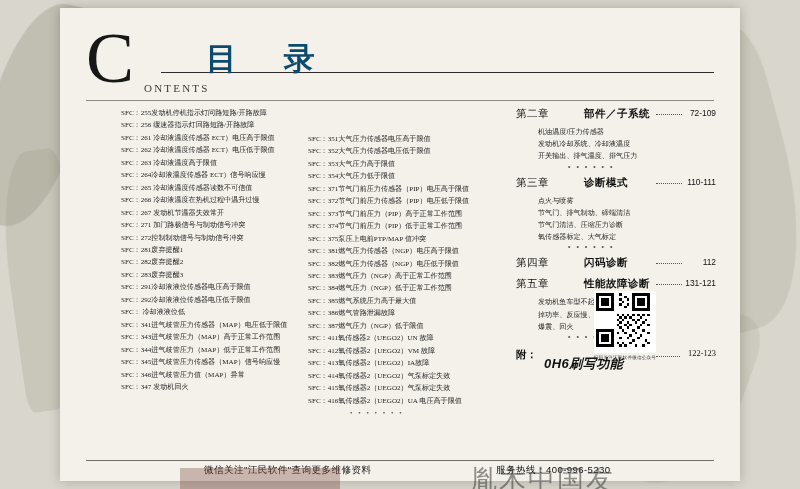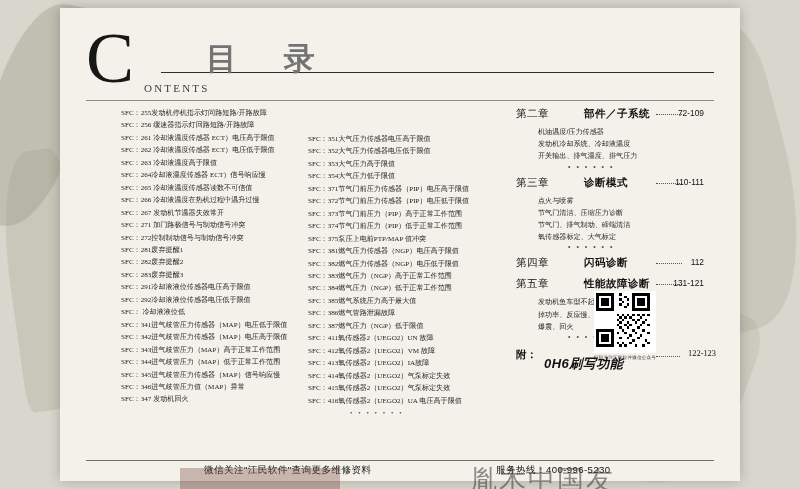--- a/index.html
+++ b/index.html
@@ -31,41 +31,41 @@
     font-family:"Liberation Serif","DejaVu Serif",serif;
     font-size:72px;line-height:72px;color:#171717;font-weight:400;
   }
   .contents{
     position:absolute;left:58px;top:56px;
     font-family:"Liberation Serif","DejaVu Serif",serif;
     font-size:11px;letter-spacing:2.2px;color:#3a3a3a;
   }
   .mulu{
     position:absolute;left:120px;top:12px;
-    font-size:31px;letter-spacing:18px;color:#737373;font-weight:700;
+    font-size:31px;letter-spacing:18px;color:#0c4a6e;font-weight:700;
     font-family:"DejaVu Sans","Liberation Sans",sans-serif;
   }
   .hdr-rule{position:absolute;left:75px;top:46px;width:553px;height:1px;background:#2e2e2e;}
   .hdr-rule2{position:absolute;left:26px;top:92px;width:628px;height:1px;background:#8d8d86;}
 
   
   .cols{position:absolute;left:26px;top:99px;width:628px;height:345px;}
   .col{position:absolute;top:0;font-size:7.1px;line-height:12.45px;color:#1d1d1d;font-family:Liberation Serif, serif;}
   .col1{left:35px;width:175px;}
   .col2{left:222px;width:190px;margin-top:26px;}
   .col .row{white-space:nowrap;}
   .dots-row{letter-spacing:2px;color:#555;padding-left:42px;font-size:7px;}
 
   
   .right{position:absolute;left:430px;top:0;width:200px;}
   .chap{margin-bottom:2px;position:relative;height:17px;}
   .chap .num{position:absolute;left:0;top:0;font-size:10.5px;font-weight:400;color:#111;letter-spacing:.5px;}
   .chap .ttl{position:absolute;left:68px;top:0;font-size:10.5px;font-weight:700;color:#111;letter-spacing:.5px;}
   .chap .lead{position:absolute;left:140px;top:7px;right:34px;border-bottom:1px dotted #555;}
-  .chap .pg{position:absolute;right:12px;top:1px;font-size:8.4px;color:#111;text-align:center;}
+  .chap .pg{position:absolute;right:0;top:1px;font-size:8.4px;color:#111;text-align:center;}
   .sub{font-size:7.1px;line-height:12.2px;color:#1d1d1d;padding-left:22px;}
   .subdots{font-size:7px;letter-spacing:2px;color:#555;padding-left:52px;}
 
   .appendix{position:relative;height:18px;margin-top:8px;}
   .appendix .ap-label{position:absolute;left:0;top:0;font-size:10.5px;font-weight:700;color:#111;}
   .appendix .ap-text{position:absolute;left:28px;top:7px;font-size:13px;font-weight:700;color:#111;letter-spacing:.5px;font-style:italic;}
   .appendix .lead{position:absolute;left:140px;top:8px;right:36px;border-bottom:1px dotted #555;}
   .appendix .pg{position:absolute;right:0;top:1px;font-size:8.4px;color:#111;font-family:Liberation Serif, serif;}
 
   
@@ -121,21 +121,20 @@
         <div class="row">SFC：267 发动机节温器失效常开</div>
         <div class="row">SFC：271 加门路极信号与制动信号冲突</div>
         <div class="row">SFC：272控制制动信号与制动信号冲突</div>
         <div class="row">SFC：281废弃提醒1</div>
         <div class="row">SFC：282废弃提醒2</div>
         <div class="row">SFC：283废弃提醒3</div>
         <div class="row">SFC：291冷却液液位传感器电压高于限值</div>
         <div class="row">SFC：292冷却液液位传感器电压低于限值</div>
         <div class="row">SFC： 冷却液液位低</div>
         <div class="row">SFC：341进气歧管压力传感器（MAP）电压低于限值</div>
-        <div class="row">SFC：342进气歧管压力传感器（MAP）电压高于限值</div>
         <div class="row">SFC：343进气歧管压力（MAP）高于正常工作范围</div>
         <div class="row">SFC：344进气歧管压力（MAP）低于正常工作范围</div>
         <div class="row">SFC：345进气歧管压力传感器（MAP）信号响应慢</div>
         <div class="row">SFC：346进气歧管压力值（MAP）异常</div>
         <div class="row">SFC：347 发动机回火</div>
       </div>
 
       <div class="col col2">
         <div class="row">SFC：351大气压力传感器电压高于限值</div>
         <div class="row">SFC：352大气压力传感器电压低于限值</div>
@@ -175,22 +174,22 @@
         <div class="sub">开关输出、排气温度、排气压力</div>
         <div class="subdots">• • • • • •</div>
 
         <div class="chap" style="margin-top:6px;">
           <div class="num">第三章</div>
           <div class="ttl">诊断模式</div>
           <div class="lead"></div>
           <div class="pg">110-111</div>
         </div>
         <div class="sub">点火与喷雾</div>
+        <div class="sub">节气门、排气制动、碲端清洁</div>
         <div class="sub">节气门清洁、压缩压力诊断</div>
-        <div class="sub">节气门、排气制动、碲端清洁</div>
         <div class="sub">氧传感器标定、大气标定</div>
         <div class="subdots">• • • • • •</div>
 
         <div class="chap" style="margin-top:6px;">
           <div class="num">第四章</div>
           <div class="ttl">闪码诊断</div>
           <div class="lead"></div>
           <div class="pg">112</div>
         </div>
 

